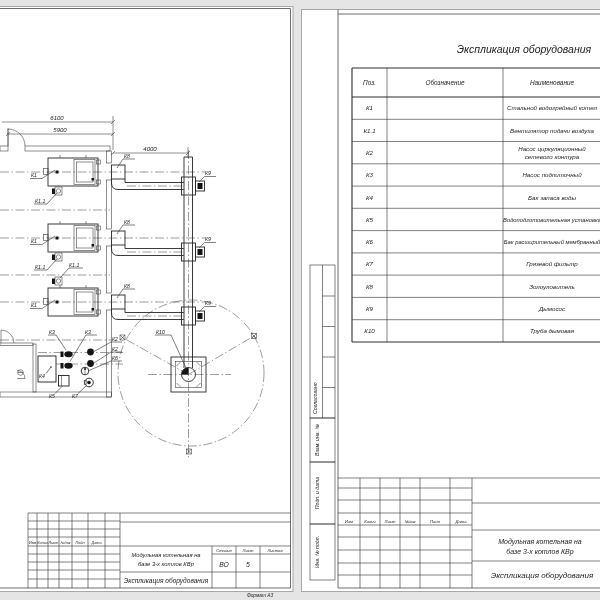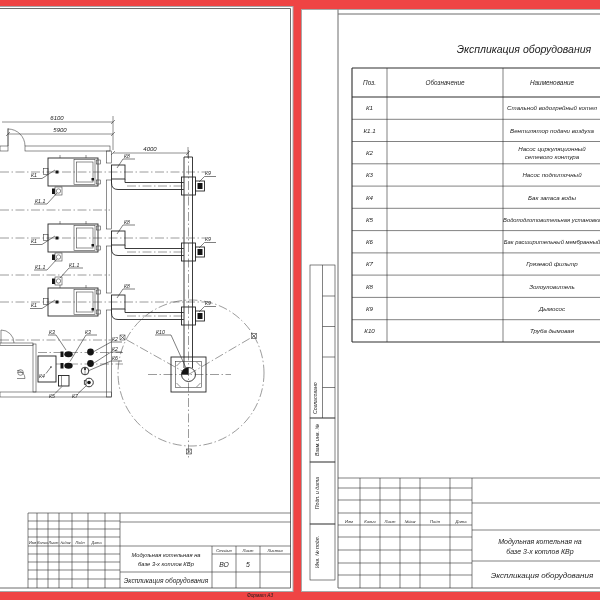--- a/index.html
+++ b/index.html
@@ -1,16 +1,16 @@
 <!DOCTYPE html>
 <html><head>
 <meta charset="utf-8">
 <style>
   html,body{margin:0;padding:0;}
-  #stage{position:relative;width:600px;height:600px;background:#ef4444;overflow:hidden;
+  #stage{position:relative;width:600px;height:600px;background:#e5e5e5;overflow:hidden;
          font-family:"Liberation Sans",sans-serif;}
   svg{position:absolute;display:block;}
   svg text{font-family:"Liberation Sans",sans-serif;font-style:italic;fill:#1c1c1c;}
   .ln{stroke:#262626;stroke-width:0.9;fill:none;}
   .thin{stroke:#333;stroke-width:0.55;fill:none;}
   .frame{stroke:#6d6d6d;stroke-width:1;fill:none;}
   .pageedge{stroke:#a8a8a8;stroke-width:1;fill:#ffffff;}
   .axis{stroke:#4a4a4a;stroke-width:0.55;stroke-dasharray:9 2.5 1.5 2.5;fill:none;}
   .dim{stroke:#333;stroke-width:0.55;fill:none;}
   .lead{stroke:#2a2a2a;stroke-width:0.6;fill:none;}

